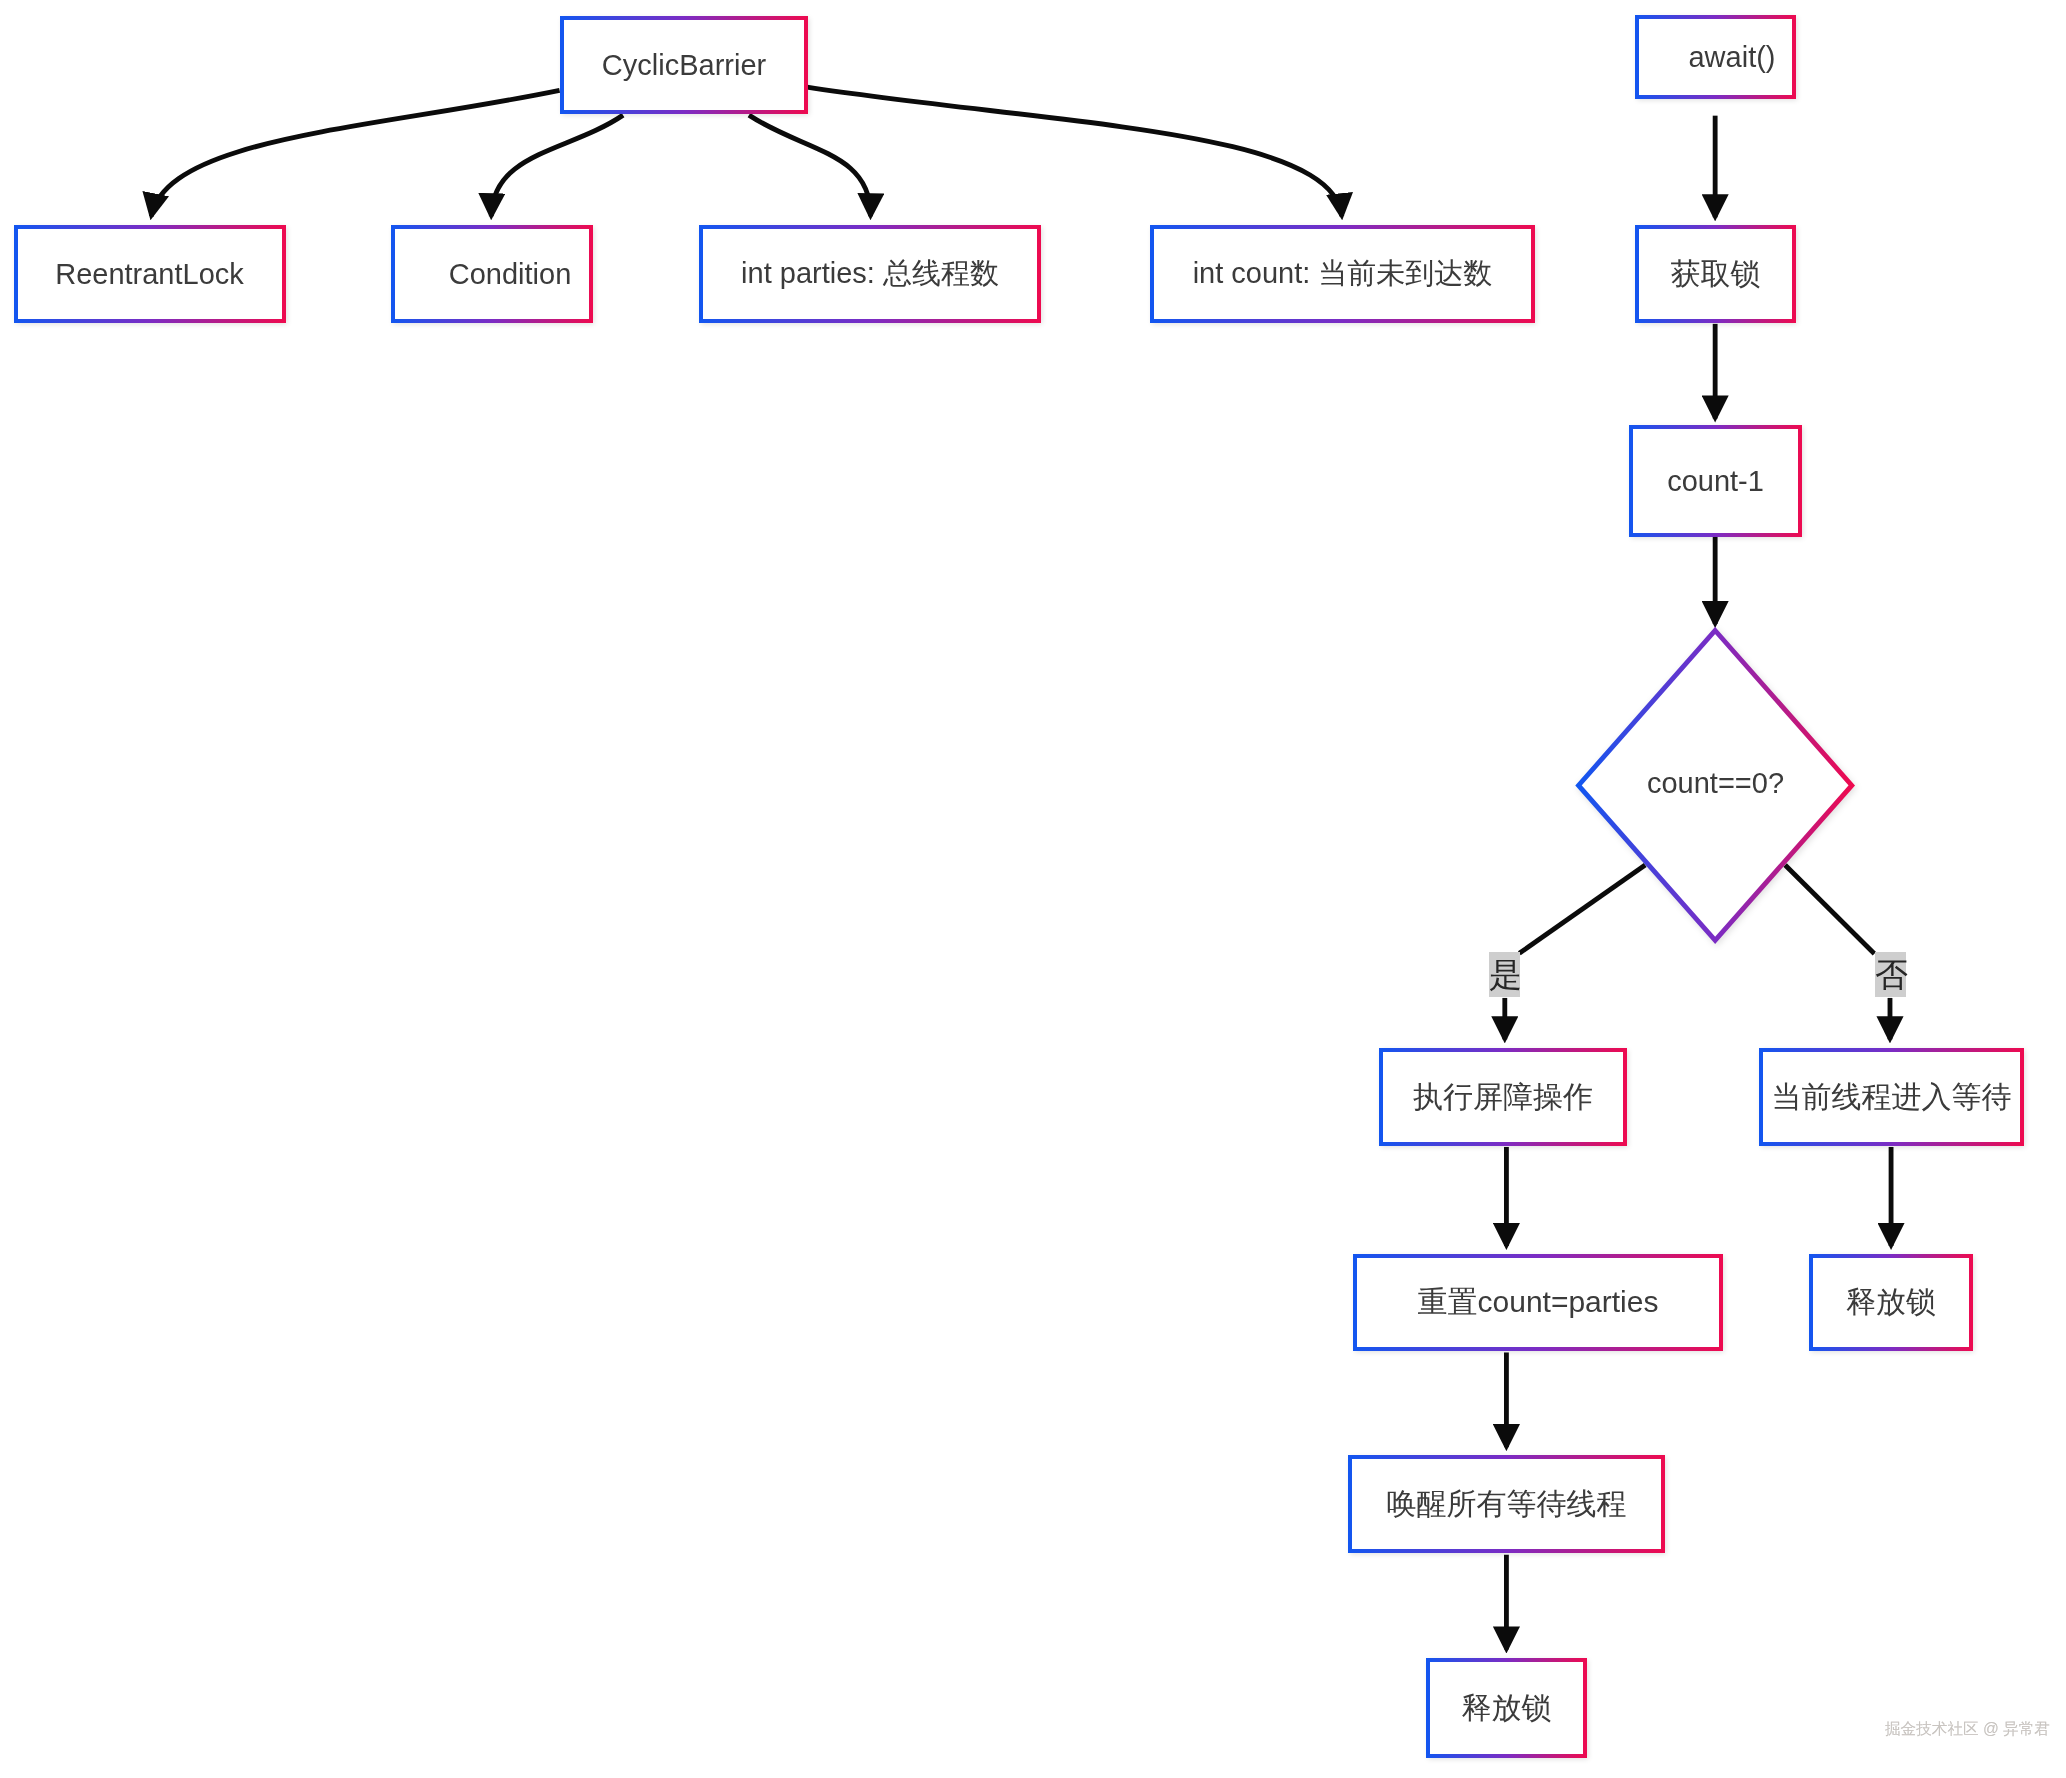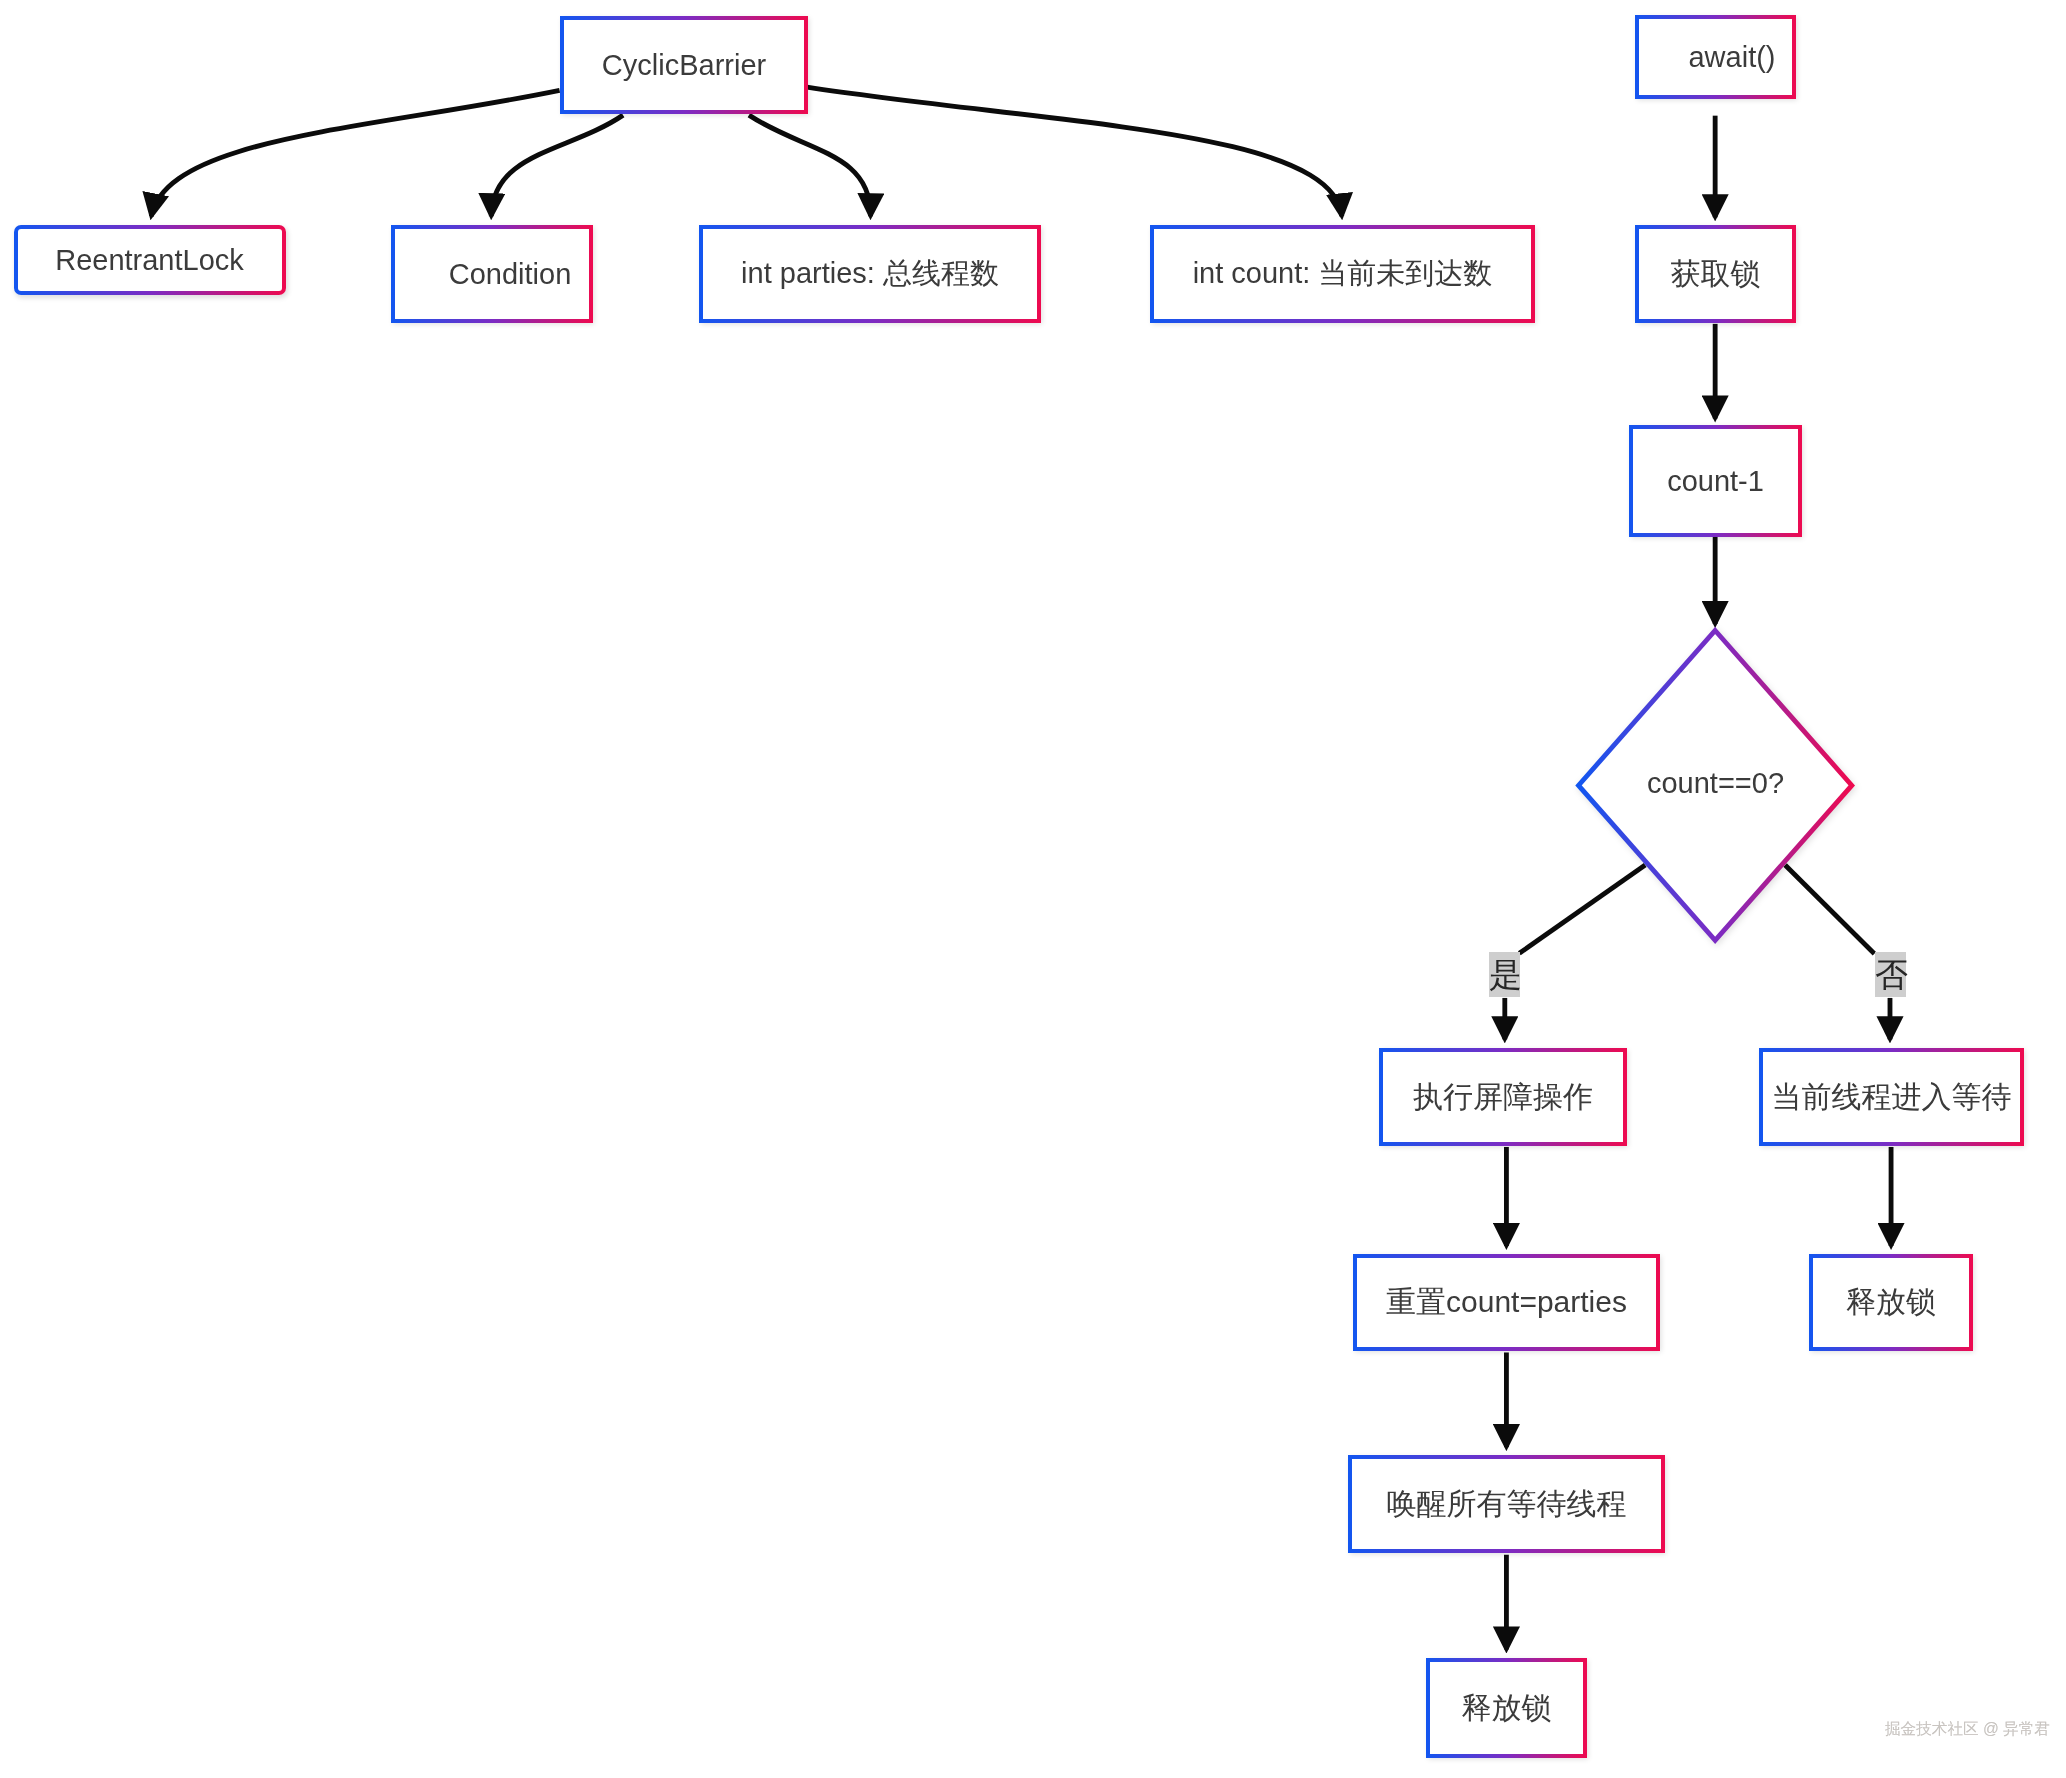--- a/index.html
+++ b/index.html
@@ -127,21 +127,21 @@
     <line class="edge" x1="3515" y1="2132" x2="3515" y2="2316" marker-end="url(#ah)"></line>
     <line class="edge" x1="2800" y1="2514" x2="2800" y2="2690" marker-end="url(#ah)"></line>
     <line class="edge" x1="2800" y1="2890" x2="2800" y2="3066" marker-end="url(#ah)"></line>
 
     <polygon class="diamond" points="3188,1172 3442,1460 3188,1748 2934,1460"></polygon>
   </svg>
 
   <div class="node" style="left:560px; top:16px; width:248px; height:98px;align-items:center;">
     <span>CyclicBarrier</span>
   </div>
-  <div class="node" style="left:13.5px; top:225px; width:272px; height:70px;border-radius:7px;">
+  <div class="node" style="left:13.5px; top:225px; width:272px; height:98px;">
     <span>ReentrantLock</span>
   </div>
   <div class="node" style="left:391px; top:225px; width:202px; height:98px;padding-left:36px;">
     <span>Condition</span>
   </div>
   <div class="node" style="left:699px; top:225px; width:342px; height:98px;">
     <span>int parties: 总线程数</span>
   </div>
   <div class="node" style="left:1150px; top:225px; width:385px; height:98px;">
     <span>int count: 当前未到达数</span>
@@ -161,21 +161,21 @@
 
   <div class="chip" style="left:1489px; top:952px;">是</div>
   <div class="chip" style="left:1875px; top:952px;">否</div>
 
   <div class="node cjk" style="left:1379px; top:1048px; width:248px; height:98px;">
     <span>执行屏障操作</span>
   </div>
   <div class="node cjk" style="left:1759px; top:1048px; width:265px; height:98px;">
     <span>当前线程进入等待</span>
   </div>
-  <div class="node cjk" style="left:1353px; top:1254px; width:307px; height:97px;">
+  <div class="node cjk" style="left:1353px; top:1254px; width:370px; height:97px;">
     <span>重置count=parties</span>
   </div>
   <div class="node cjk" style="left:1809px; top:1254px; width:164px; height:97px;">
     <span>释放锁</span>
   </div>
   <div class="node cjk" style="left:1348px; top:1455px; width:317px; height:98px;">
     <span>唤醒所有等待线程</span>
   </div>
   <div class="node cjk" style="left:1426px; top:1658px; width:161px; height:100px;">
     <span>释放锁</span>

